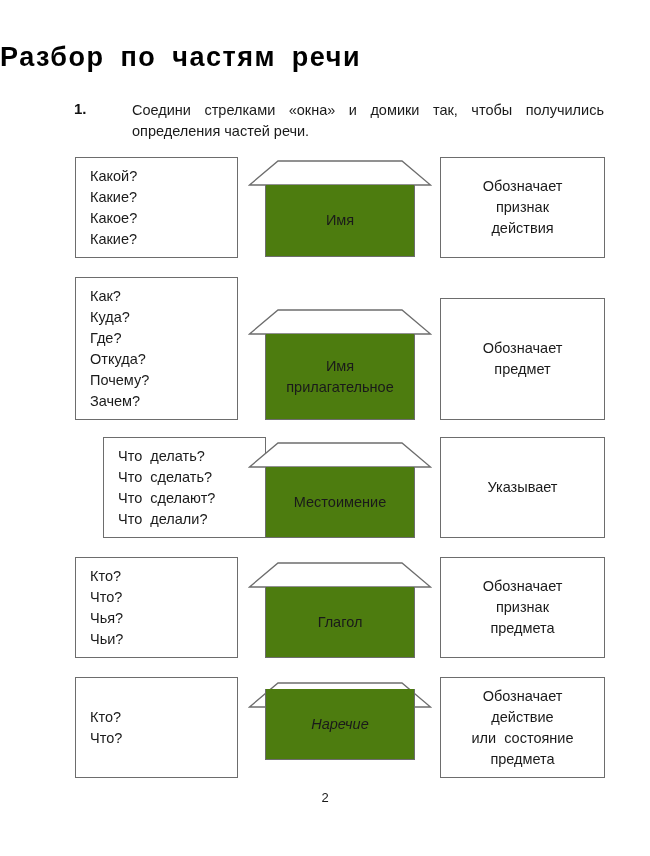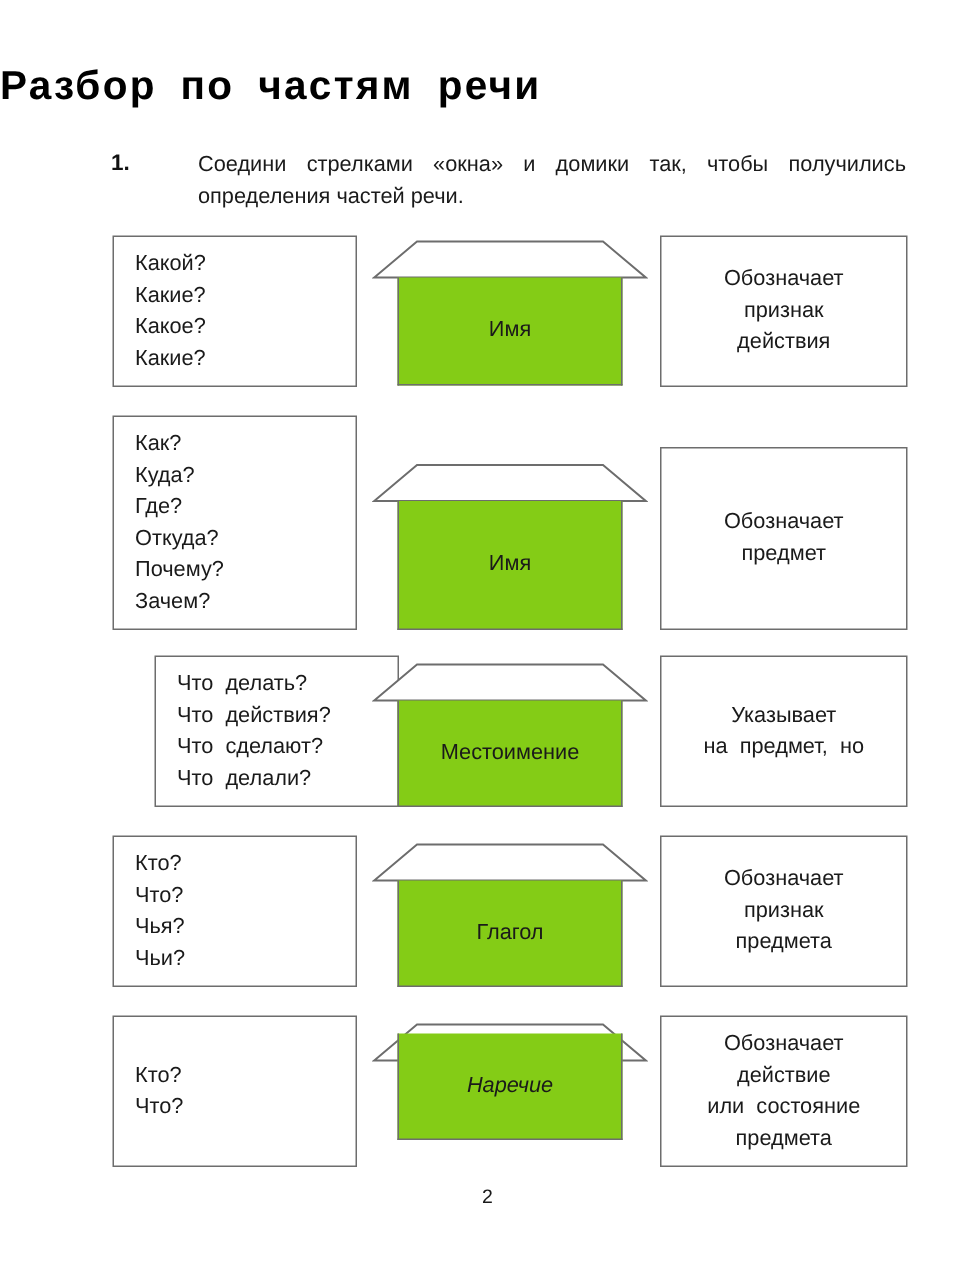--- a/index.html
+++ b/index.html
@@ -110,21 +110,21 @@
     width: 184px;
     display: block;
   }
   .house-body {
     position: absolute;
     left: 17px;
     width: 150px;
     box-sizing: border-box;
     border: 1.3px solid #6d6d6d;
     border-top: none;
-    background: #84cc16;
+    background: #4d7c0f;
     display: flex;
     flex-direction: column;
     align-items: center;
     justify-content: center;
     text-align: center;
   }
   .hline {
     font-size: 14.5px;
     line-height: 21px;
     white-space: pre;
@@ -182,45 +182,45 @@
         <div class="qline">Откуда?</div>
         <div class="qline">Почему?</div>
         <div class="qline">Зачем?</div>
       </div>
       <div class="house" style="top: 0px;">
         <svg class="house-roof" width="184" height="29" viewBox="0 0 184 29" style="top: 307px;">
           <polygon points="1.5,27 30,3 154,3 182.5,27" fill="#ffffff" stroke="#6d6d6d" stroke-width="1.3" stroke-linejoin="miter"></polygon>
         </svg>
         <div class="house-body" style="top: 334px; height: 86px;">
           <div class="hline">Имя</div>
+          <div class="hline">прилагательное</div>
         </div>
       </div>
       <div class="dbox" style="top: 298px; height: 122px;">
         <div class="dline">Обозначает</div>
         <div class="dline">предмет</div>
       </div>
     </div>
     <div class="row" style="top: 0px;">
       <div class="qbox" style="top: 437px; height: 101px; margin-left: 28px;">
         <div class="qline">Что  делать?</div>
-        <div class="qline">Что  действия?</div>
+        <div class="qline">Что  сделать?</div>
         <div class="qline">Что  сделают?</div>
         <div class="qline">Что  делали?</div>
       </div>
       <div class="house" style="top: 0px;">
         <svg class="house-roof" width="184" height="29" viewBox="0 0 184 29" style="top: 440px;">
           <polygon points="1.5,27 30,3 154,3 182.5,27" fill="#ffffff" stroke="#6d6d6d" stroke-width="1.3" stroke-linejoin="miter"></polygon>
         </svg>
         <div class="house-body" style="top: 467px; height: 71px;">
           <div class="hline">Местоимение</div>
         </div>
       </div>
       <div class="dbox" style="top: 437px; height: 101px;">
         <div class="dline">Указывает</div>
-        <div class="dline">на  предмет,  но</div>
       </div>
     </div>
     <div class="row" style="top: 0px;">
       <div class="qbox" style="top: 557px; height: 101px;">
         <div class="qline">Кто?</div>
         <div class="qline">Что?</div>
         <div class="qline">Чья?</div>
         <div class="qline">Чьи?</div>
       </div>
       <div class="house" style="top: 0px;">

